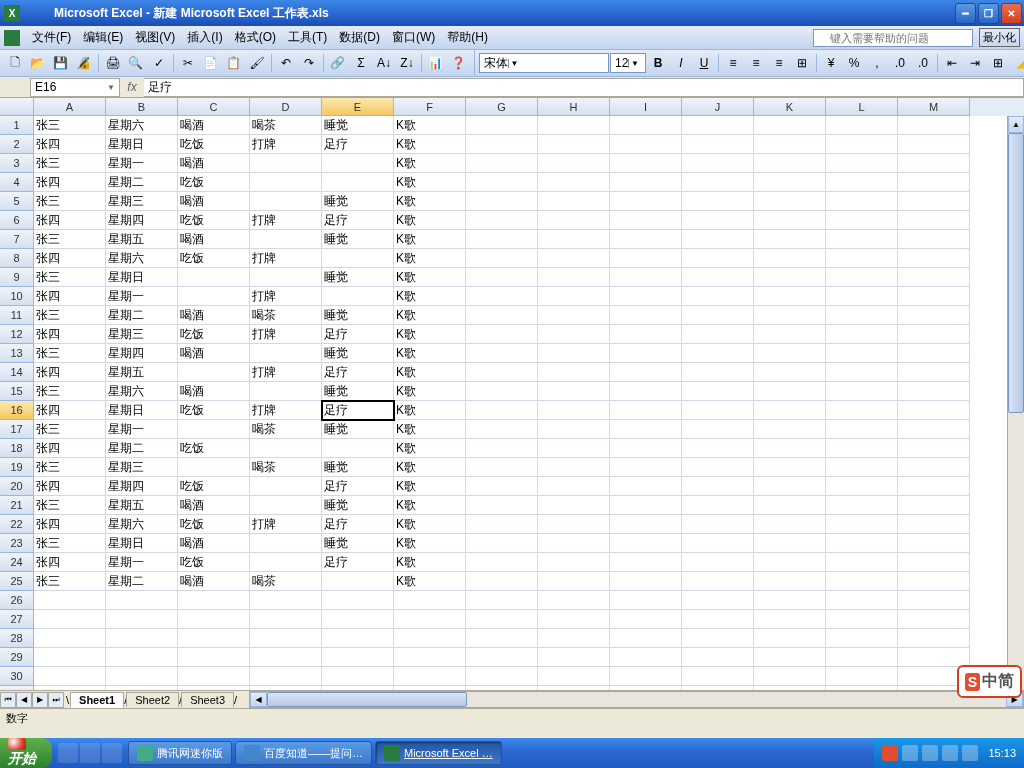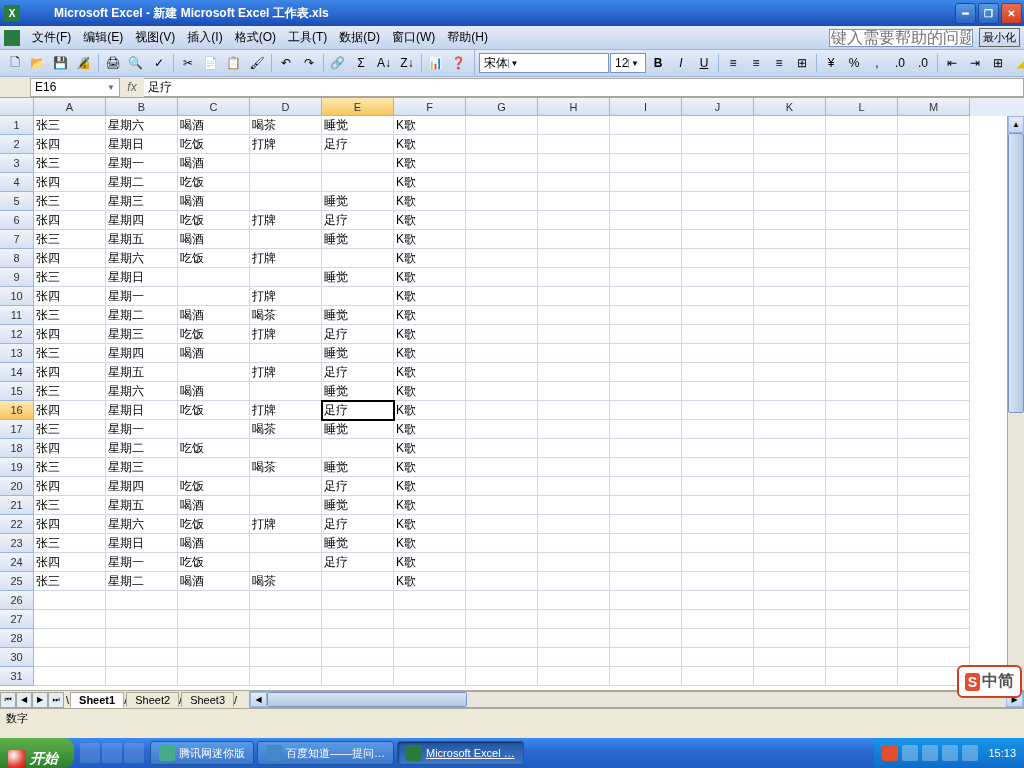--- a/index.html
+++ b/index.html
@@ -11,21 +11,21 @@
 .titlebar .title { flex: 1; margin-left: 30px; }
 .winbtns { display: flex; gap: 2px; }
 .winbtn { width: 21px; height: 21px; border-radius: 3px; display: flex; align-items: center; justify-content: center; font-size: 10px; color: white; font-weight: bold; cursor: pointer; }
 .winbtn.min, .winbtn.max { background: linear-gradient(to bottom, #5b9be0, #2965c7); border: 1px solid #1a4a9e; }
 .winbtn.close { background: linear-gradient(to bottom, #e87050, #d14020); border: 1px solid #9e2a1a; }
 
 
 .menubar { height: 24px; background: linear-gradient(to bottom, #e4ecf7, #c4d5ef); display: flex; align-items: center; padding: 0 4px; font-size: 12px; border-bottom: 1px solid #9bb6df; }
 .menubar .appicon { width: 16px; height: 16px; background: #2a7b3f; margin-right: 6px; }
 .menubar .mitem { padding: 2px 6px; cursor: pointer; }
-.menubar .helpbox { margin-left: auto; width: 144px; height: 18px; border: 1px solid #7a96c0; background: white; font-size: 16px; padding: 1px 1px; color: #888; }
+.menubar .helpbox { margin-left: auto; width: 160px; height: 18px; border: 1px solid #7a96c0; background: white; font-size: 11px; padding: 1px 16px; color: #888; }
 .menubar .minlabel { margin-left: 6px; border: 1px solid #666; padding: 1px 3px; font-size: 11px; }
 
 
 .toolbars { display: flex; background: linear-gradient(to bottom, #e4ecf7, #c4d5ef); border-bottom: 1px solid #9bb6df; }
 .toolbar { height: 26px; display: flex; align-items: center; padding: 0 4px; gap: 1px; }
 .tbtn { width: 22px; height: 22px; display: flex; align-items: center; justify-content: center; cursor: pointer; font-size: 12px; border: 1px solid transparent; }
 .tsep { width: 1px; height: 18px; background: #9bb6df; margin: 0 2px; }
 .fontbox { height: 20px; border: 1px solid #7a96c0; background: white; padding: 0 4px; font-size: 12px; display: flex; align-items: center; }
 .fontname { width: 130px; }
 .fontsize { width: 36px; }
@@ -68,21 +68,21 @@
 .hscroll .arr.r { right: 0; }
 .hscroll .thumb { position: absolute; left: 17px; top: 0; bottom: 0; width: 200px; background: linear-gradient(to bottom, #d8e4f4, #b5c8e4); border: 1px solid #7a96c0; border-radius: 2px; }
 
 
 .statusbar { height: 20px; background: #ece9d8; border-top: 1px solid #aca899; display: flex; align-items: center; font-size: 11px; padding: 0 6px; }
 .statusbar .ready { flex: 1; }
 .statusbar .mode { margin-right: 24px; }
 
 
 .taskbar { position: absolute; bottom: 0; left: 0; right: 0; height: 30px; background: linear-gradient(to bottom, #3c8af0 0%, #2c6ad1 40%, #1e5bc0 100%); display: flex; align-items: center; }
-.startbtn { height: 30px; padding: 0 16px 0 8px; background: linear-gradient(to bottom, #5eb049, #2e8030); color: white; font-weight: bold; font-style: italic; font-size: 14px; display: flex; align-items: flex-end; border-radius: 0 10px 10px 0; cursor: pointer; }
+.startbtn { height: 30px; padding: 0 16px 0 8px; background: linear-gradient(to bottom, #5eb049, #2e8030); color: white; font-weight: bold; font-style: italic; font-size: 14px; display: flex; align-items: flex-start; border-radius: 0 10px 10px 0; cursor: pointer; flex-direction: column; }
 .startbtn .orb { width: 18px; height: 18px; margin-right: 4px; background: radial-gradient(circle at 30% 30%, #fff, #e04030 60%, #a02010); border-radius: 2px; }
 .qlaunch { display: flex; gap: 2px; margin: 0 6px; }
 .qlaunch .qi { width: 20px; height: 20px; background: rgba(255,255,255,0.15); border-radius: 2px; cursor: pointer; }
 .taskbtn { height: 24px; padding: 0 8px; background: linear-gradient(to bottom, #5a9ae4, #3c78cc); border: 1px solid #2454a0; border-radius: 3px; color: white; font-size: 11px; display: flex; align-items: center; margin-right: 3px; cursor: pointer; max-width: 160px; overflow: hidden; white-space: nowrap; }
 .taskbtn.active { background: linear-gradient(to bottom, #2454a0, #3c78cc); box-shadow: inset 1px 1px 2px rgba(0,0,0,0.4); text-decoration: underline; }
 .taskbtn .ico { width: 16px; height: 16px; margin-right: 4px; background: #4a8; border-radius: 2px; flex-shrink: 0; }
 .tray { margin-left: auto; height: 30px; background: linear-gradient(to bottom, #1996e8, #0f6bc8); display: flex; align-items: center; padding: 0 8px; gap: 4px; }
 .tray .ti { width: 16px; height: 16px; background: rgba(255,255,255,0.3); border-radius: 2px; }
 .tray .clock { color: white; font-size: 11px; margin-left: 6px; }
 </style>
@@ -652,20 +652,36 @@
         <div class="cell" style="width: 72px;"></div>
         <div class="cell" style="width: 72px;"></div>
         <div class="cell" style="width: 72px;"></div>
         <div class="cell" style="width: 72px;"></div>
         <div class="cell" style="width: 72px;"></div>
         <div class="cell" style="width: 72px;"></div>
         <div class="cell" style="width: 72px;"></div>
         <div class="cell" style="width: 72px;"></div>
       </div>
       <div class="row">
+        <div class="rowh">29</div>
+        <div class="cell" style="width: 72px;"></div>
+        <div class="cell" style="width: 72px;"></div>
+        <div class="cell" style="width: 72px;"></div>
+        <div class="cell" style="width: 72px;"></div>
+        <div class="cell" style="width: 72px;"></div>
+        <div class="cell" style="width: 72px;"></div>
+        <div class="cell" style="width: 72px;"></div>
+        <div class="cell" style="width: 72px;"></div>
+        <div class="cell" style="width: 72px;"></div>
+        <div class="cell" style="width: 72px;"></div>
+        <div class="cell" style="width: 72px;"></div>
+        <div class="cell" style="width: 72px;"></div>
+        <div class="cell" style="width: 72px;"></div>
+      </div>
+      <div class="row">
         <div class="rowh">30</div>
         <div class="cell" style="width: 72px;"></div>
         <div class="cell" style="width: 72px;"></div>
         <div class="cell" style="width: 72px;"></div>
         <div class="cell" style="width: 72px;"></div>
         <div class="cell" style="width: 72px;"></div>
         <div class="cell" style="width: 72px;"></div>
         <div class="cell" style="width: 72px;"></div>
         <div class="cell" style="width: 72px;"></div>
         <div class="cell" style="width: 72px;"></div>

